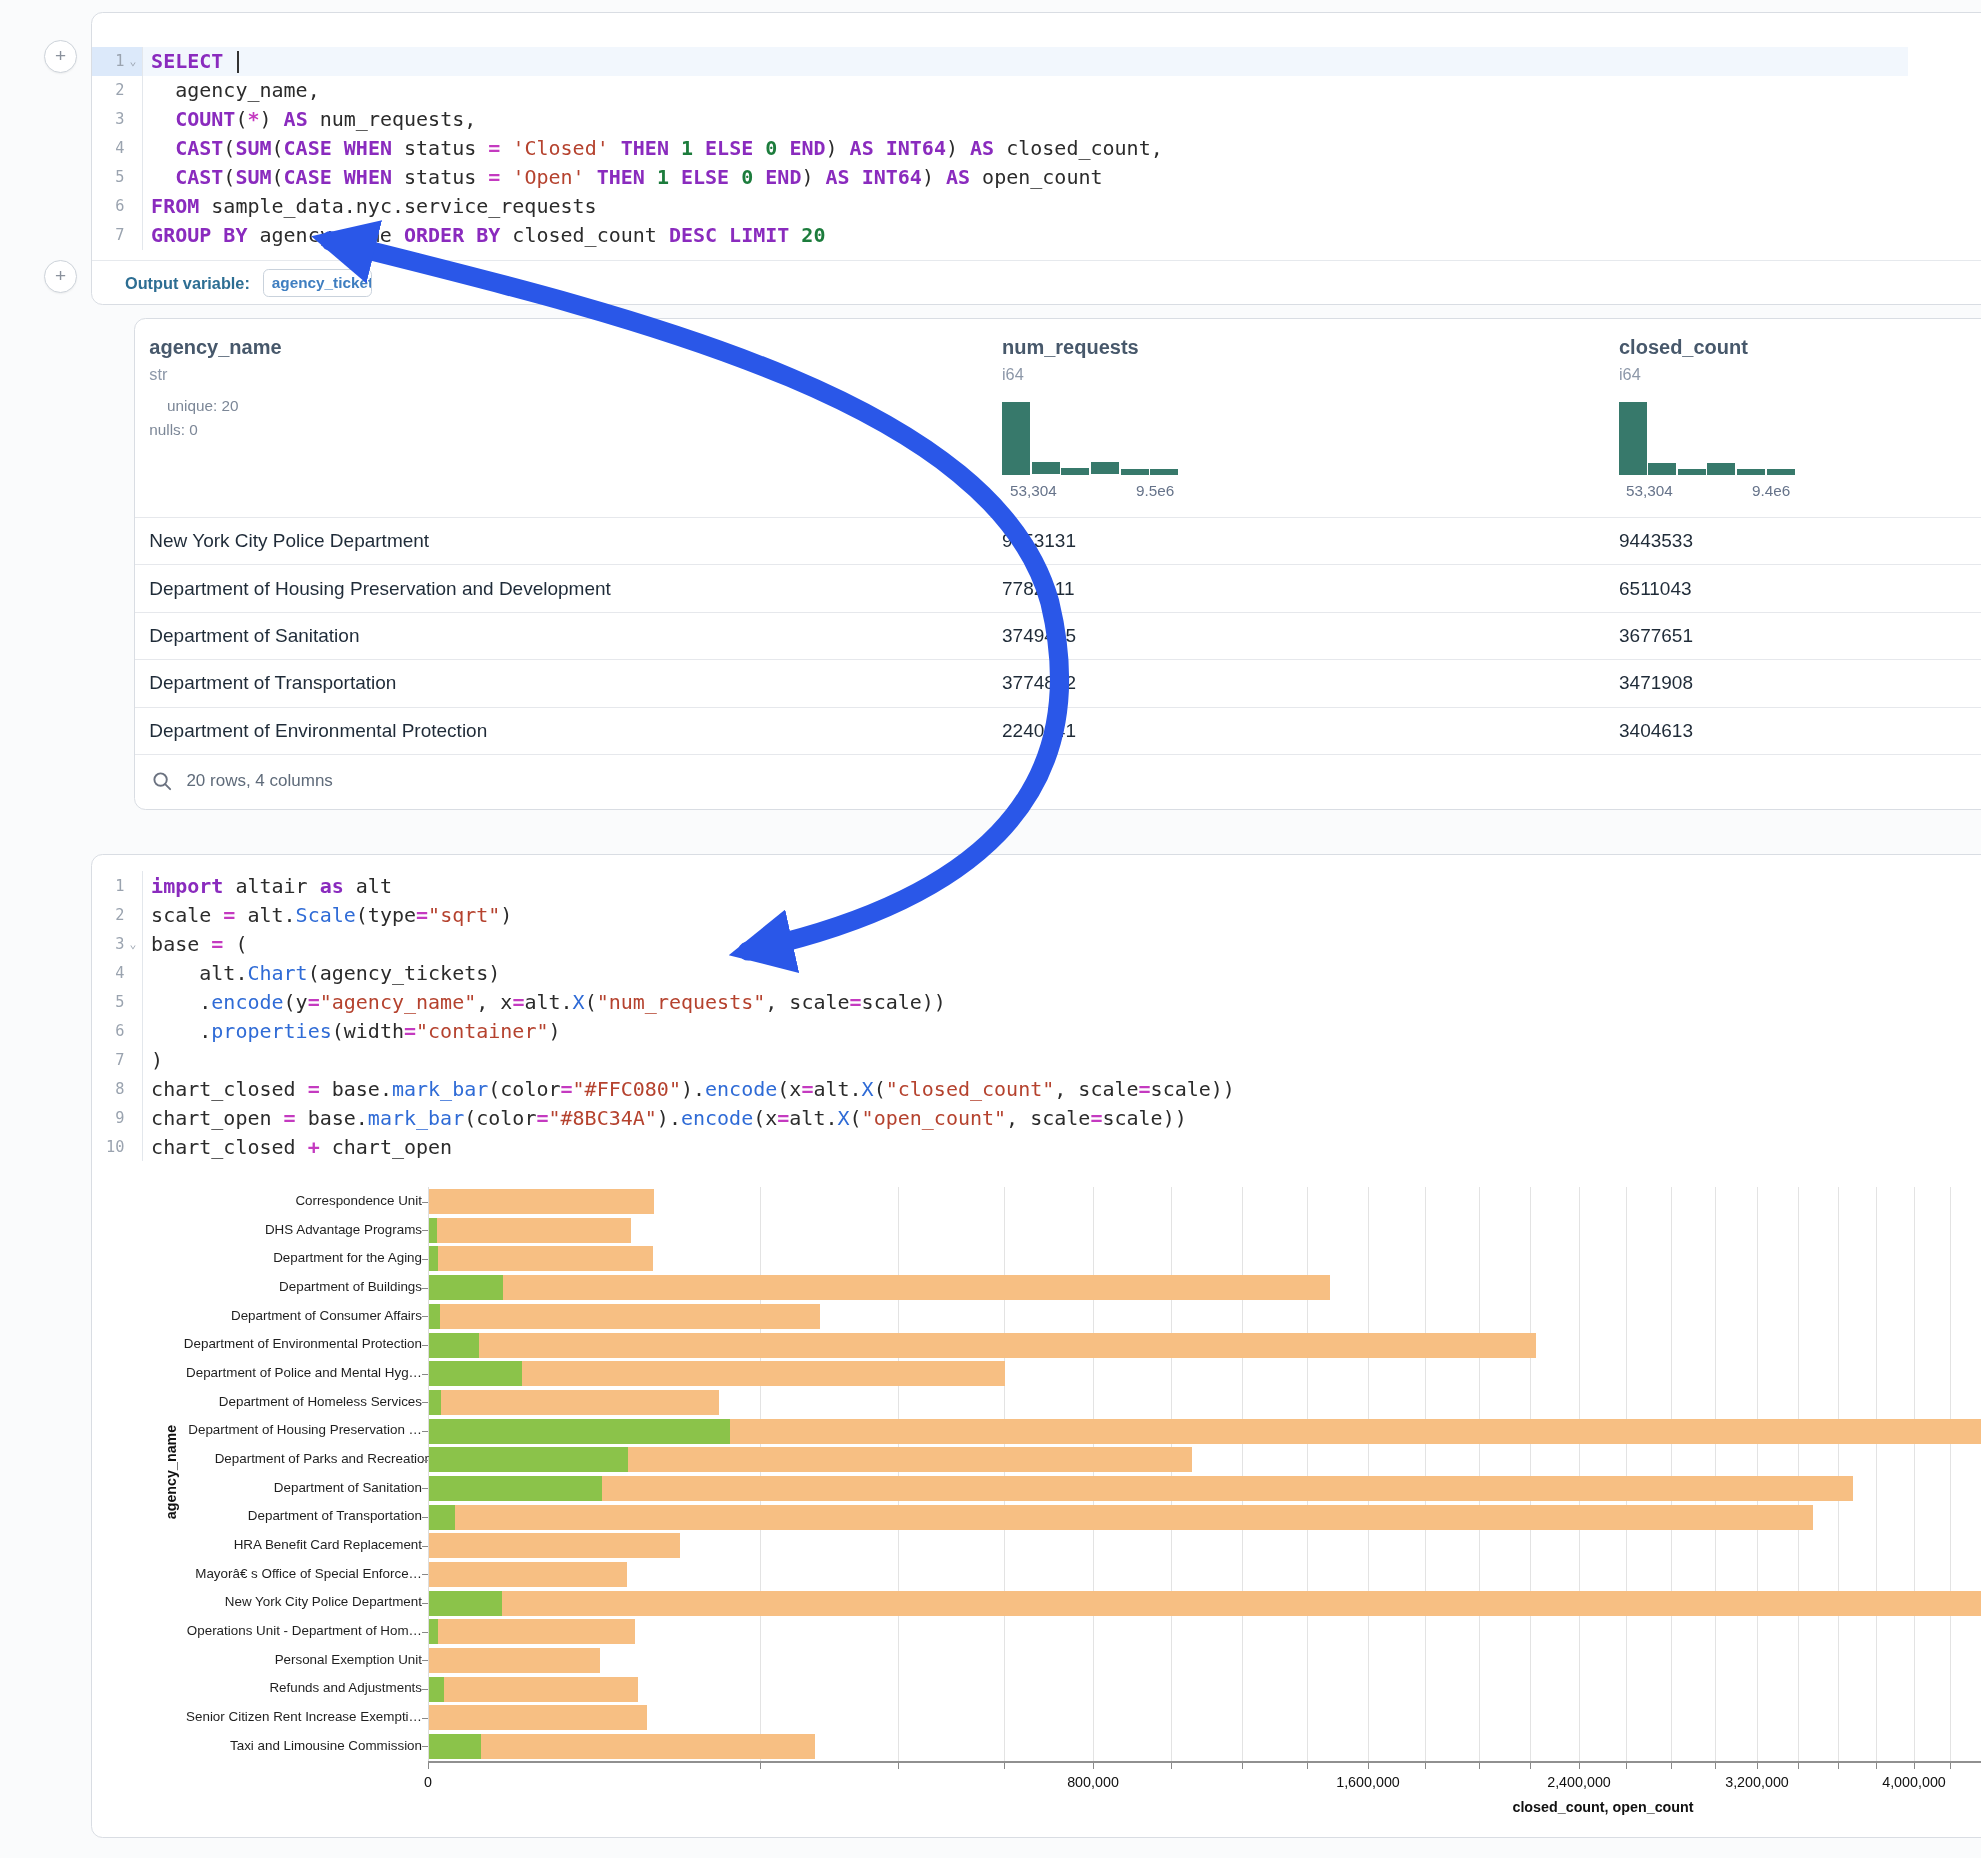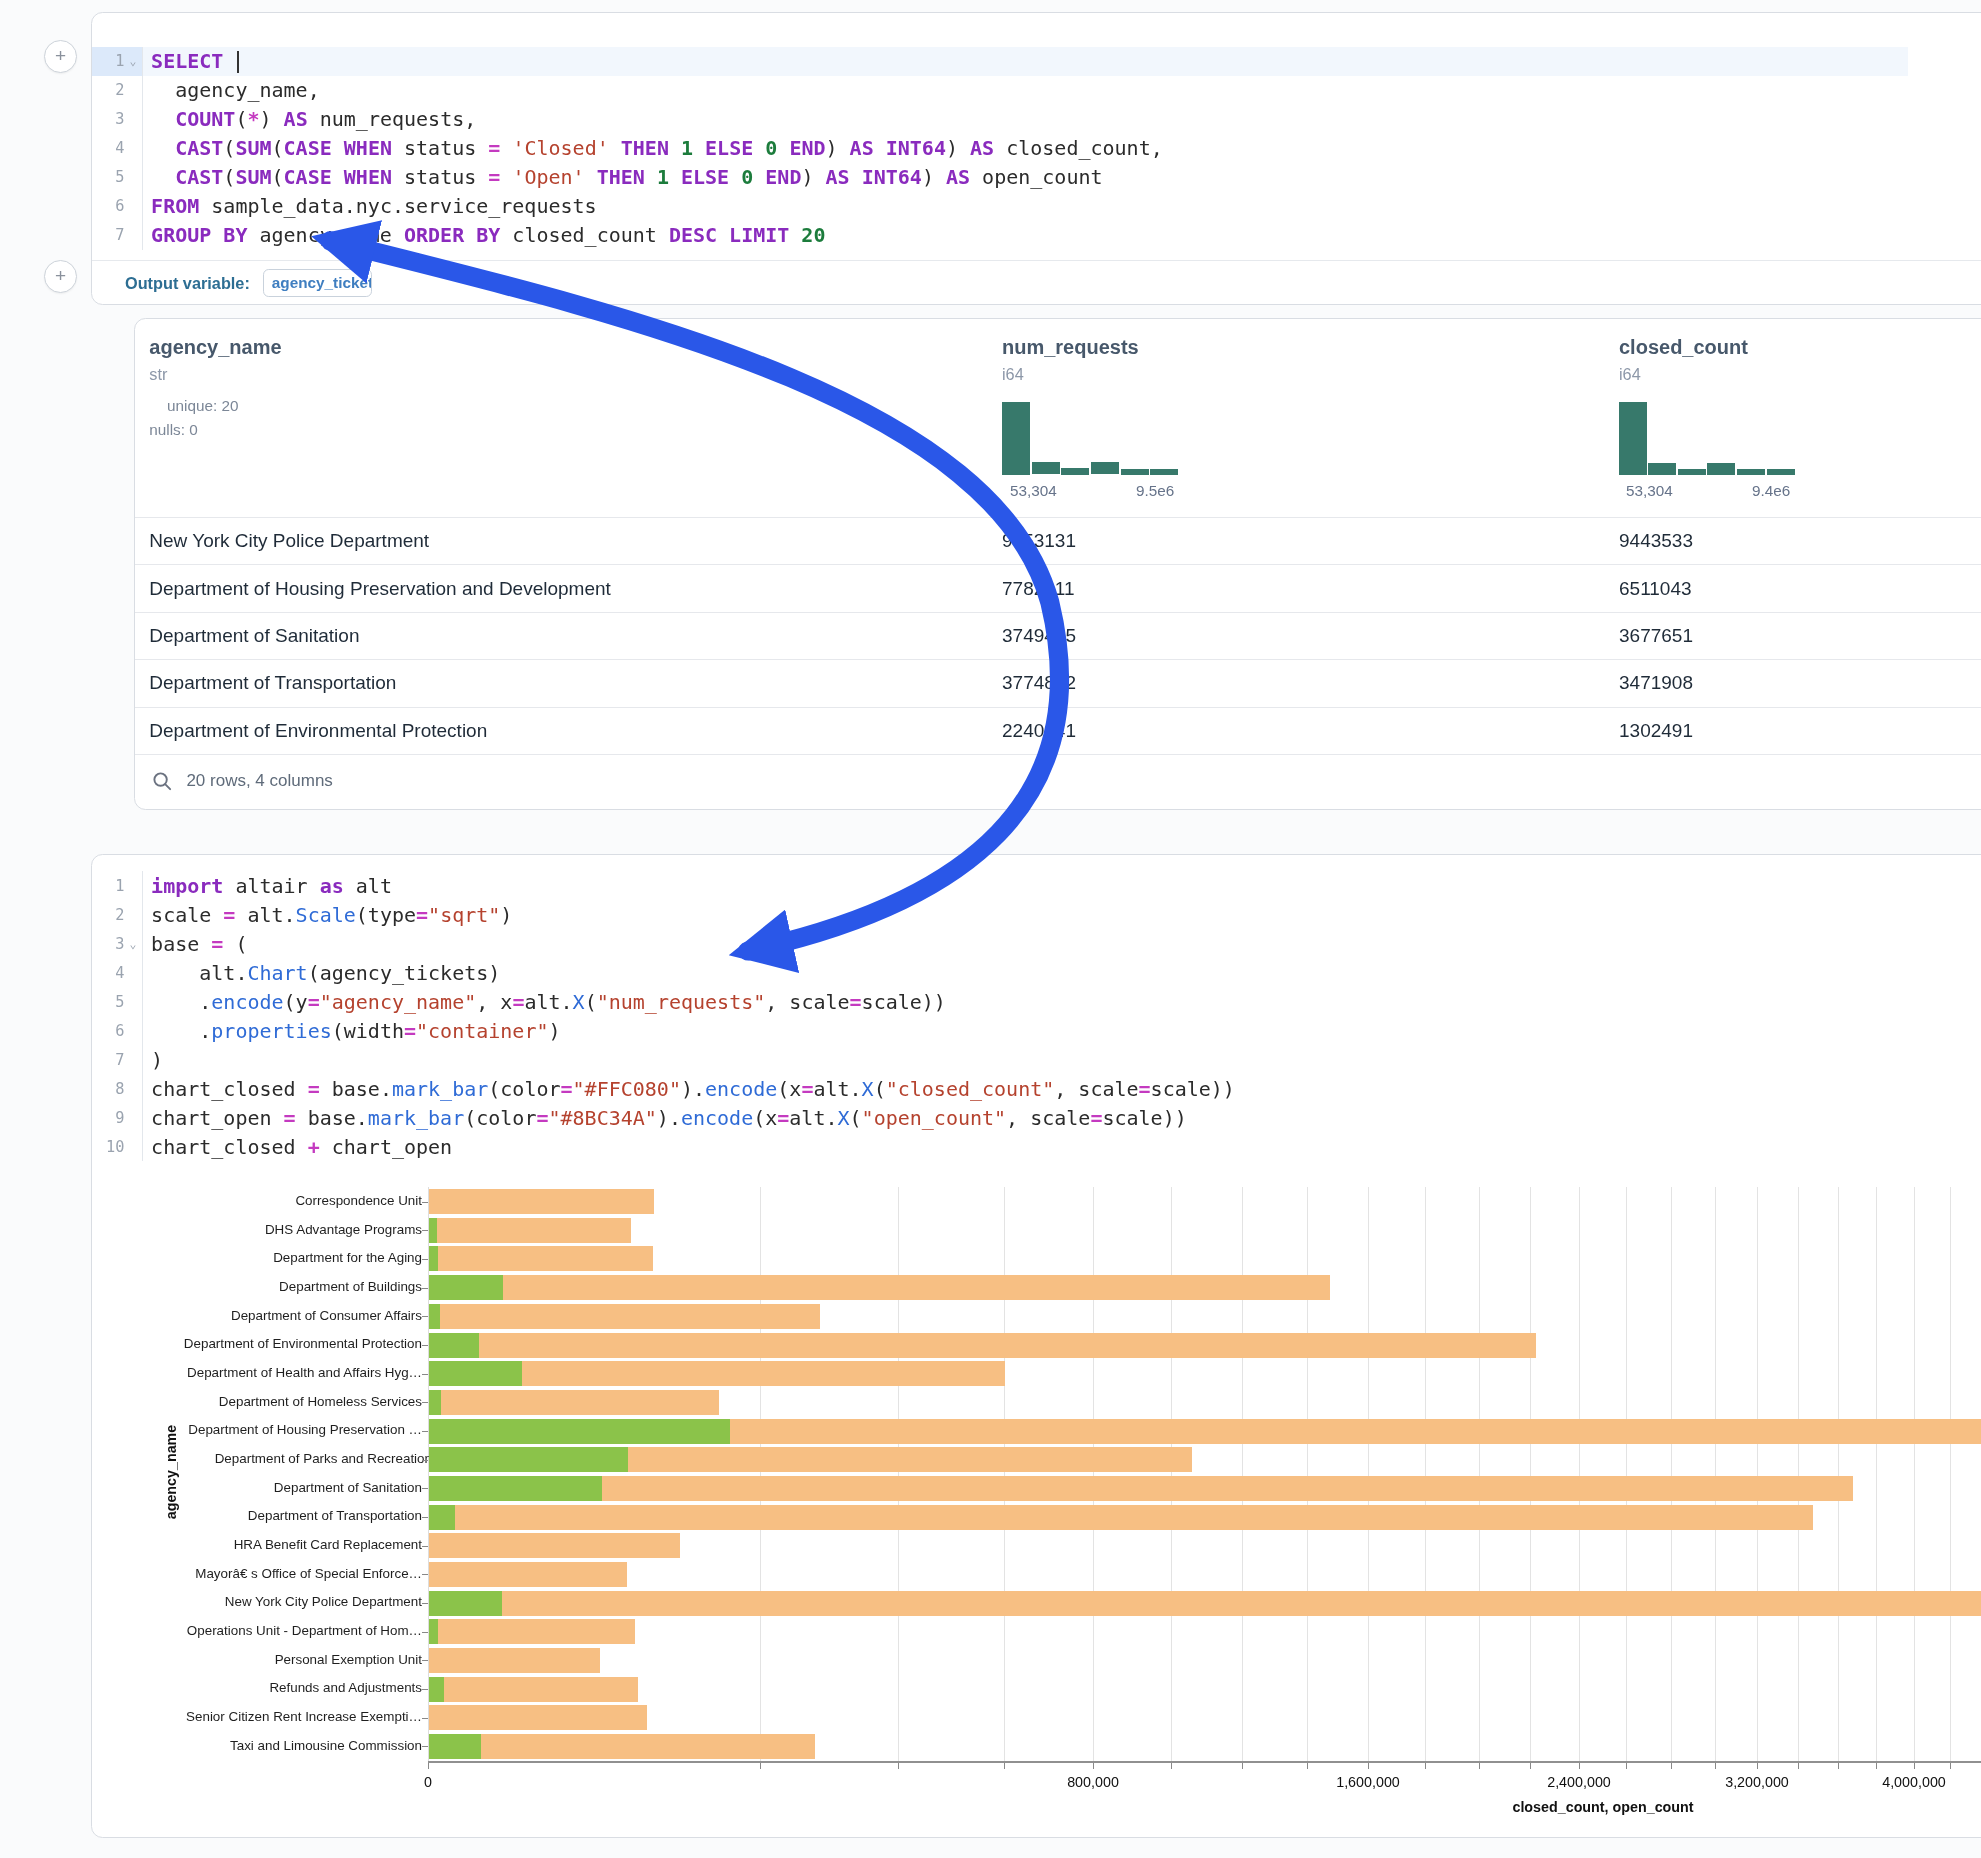--- a/index.html
+++ b/index.html
@@ -112,21 +112,21 @@
       <div class="cellv" style="left: 14.3px; top: 306px;">Department of Sanitation</div>
       <div class="cellv" style="left: 867px; top: 306px;">3749485</div>
       <div class="cellv" style="left: 1484px; top: 306px;">3677651</div>
       <div class="rowsep" style="top: 340px;"></div>
       <div class="cellv" style="left: 14.3px; top: 353px;">Department of Transportation</div>
       <div class="cellv" style="left: 867px; top: 353px;">3774892</div>
       <div class="cellv" style="left: 1484px; top: 353px;">3471908</div>
       <div class="rowsep" style="top: 388px;"></div>
       <div class="cellv" style="left: 14.3px; top: 401px;">Department of Environmental Protection</div>
       <div class="cellv" style="left: 867px; top: 401px;">2240041</div>
-      <div class="cellv" style="left: 1484px; top: 401px;">1302491</div>
+      <div class="cellv" style="left: 1484px; top: 401px;">3404613</div>
       <div class="rowsep" style="top: 435px;"></div>
       <div class="footer-row" style="left: 17px; top: 445px; height: 34px;">
         <svg width="21" height="21" viewBox="0 0 22 22" style="margin-right:13.4px;">
       <circle cx="9" cy="9" r="6.5" fill="none" stroke="#6b7280" stroke-width="2"></circle>
       <line x1="14" y1="14" x2="19" y2="19" stroke="#6b7280" stroke-width="2" stroke-linecap="round"></line>
         </svg>
     <span>20 rows, 4 columns</span>
       </div>
     </div>
 
@@ -208,21 +208,21 @@
       <div class="bar" style="left: 429px; top: 1275px; width: 901px; background: rgb(247, 191, 131);"></div>
       <div class="bar" style="left: 429px; top: 1275px; width: 74px; background: rgb(139, 195, 74);"></div>
       <div class="ylab" style="left: 153px; top: 1308px; width: 269px;">Department of Consumer Affairs</div>
       <div class="ytick" style="left: 422px; top: 1316px;"></div>
       <div class="bar" style="left: 429px; top: 1304px; width: 391px; background: rgb(247, 191, 131);"></div>
       <div class="bar" style="left: 429px; top: 1304px; width: 10.5px; background: rgb(139, 195, 74);"></div>
       <div class="ylab" style="left: 153px; top: 1336px; width: 269px;">Department of Environmental Protection</div>
       <div class="ytick" style="left: 422px; top: 1345px;"></div>
       <div class="bar" style="left: 429px; top: 1333px; width: 1107px; background: rgb(247, 191, 131);"></div>
       <div class="bar" style="left: 429px; top: 1333px; width: 50px; background: rgb(139, 195, 74);"></div>
-      <div class="ylab" style="left: 153px; top: 1365px; width: 269px;">Department of Health and Affairs Hyg…</div>
+      <div class="ylab" style="left: 153px; top: 1365px; width: 269px;">Department of Police and Mental Hyg…</div>
       <div class="ytick" style="left: 422px; top: 1374px;"></div>
       <div class="bar" style="left: 429px; top: 1361px; width: 576px; background: rgb(247, 191, 131);"></div>
       <div class="bar" style="left: 429px; top: 1361px; width: 93px; background: rgb(139, 195, 74);"></div>
       <div class="ylab" style="left: 153px; top: 1394px; width: 269px;">Department of Homeless Services</div>
       <div class="ytick" style="left: 422px; top: 1402px;"></div>
       <div class="bar" style="left: 429px; top: 1390px; width: 290px; background: rgb(247, 191, 131);"></div>
       <div class="bar" style="left: 429px; top: 1390px; width: 11.8px; background: rgb(139, 195, 74);"></div>
       <div class="ylab" style="left: 153px; top: 1422px; width: 269px;">Department of Housing Preservation …</div>
       <div class="ytick" style="left: 422px; top: 1431px;"></div>
       <div class="bar" style="left: 429px; top: 1419px; width: 2050px; background: rgb(247, 191, 131);"></div>

